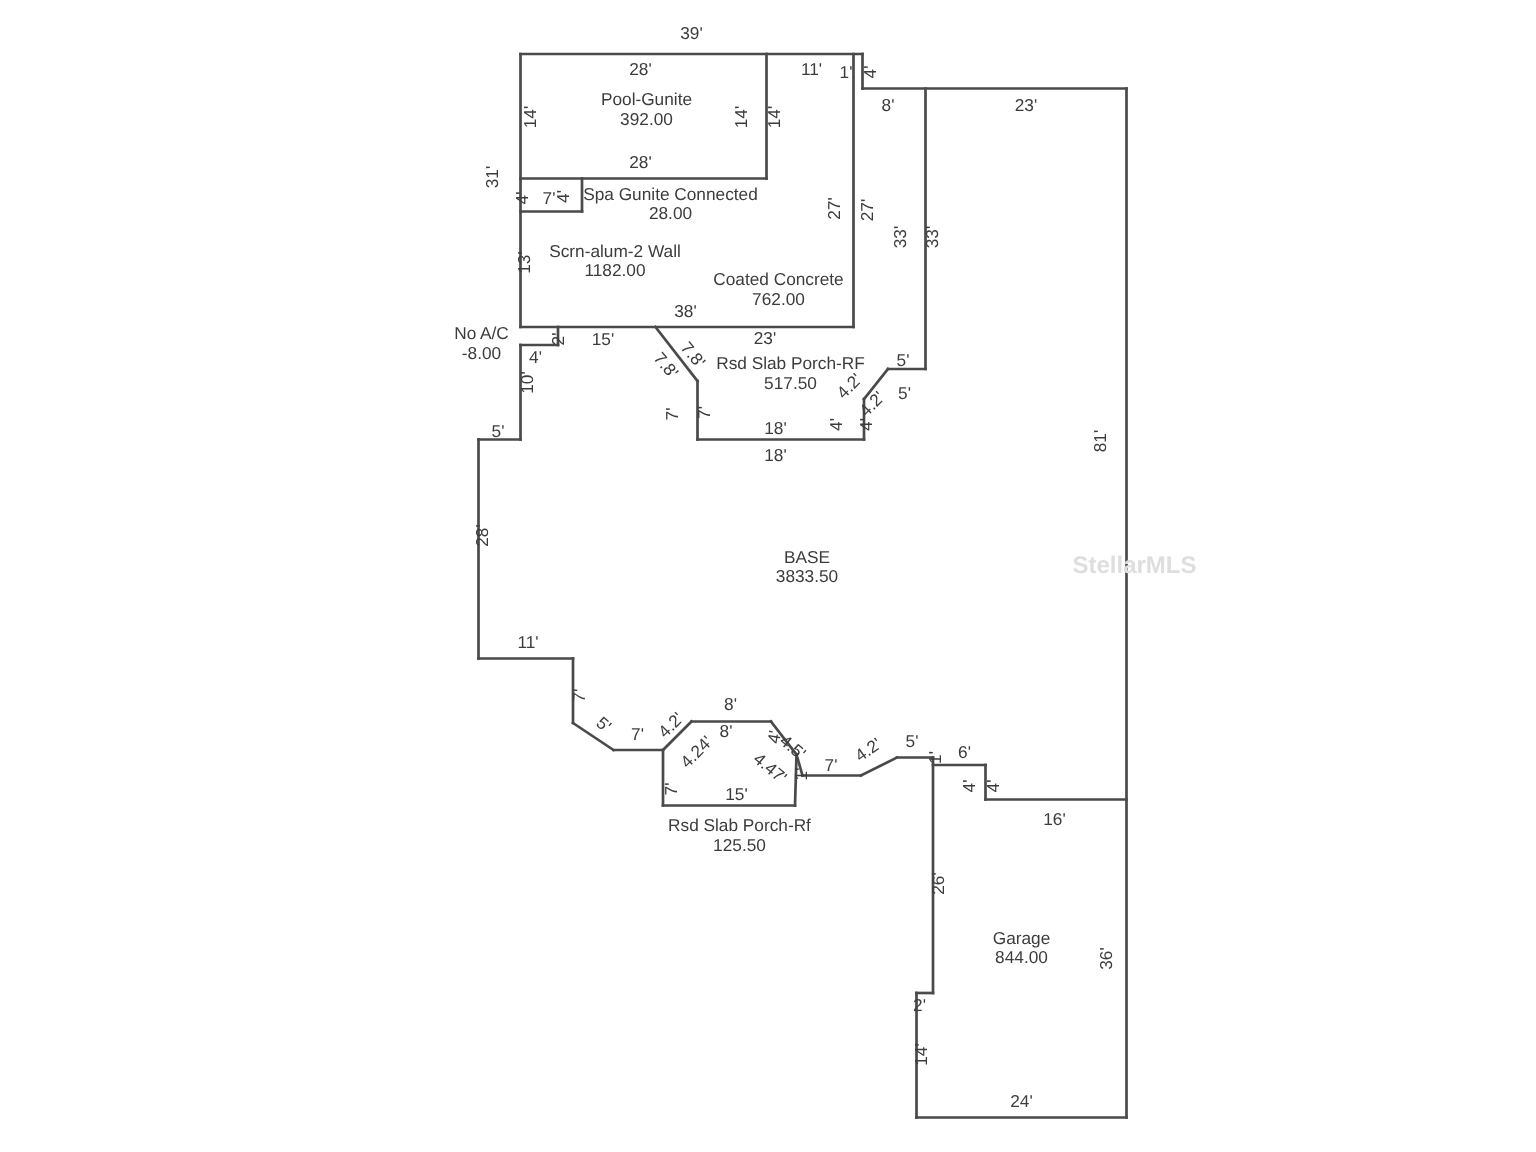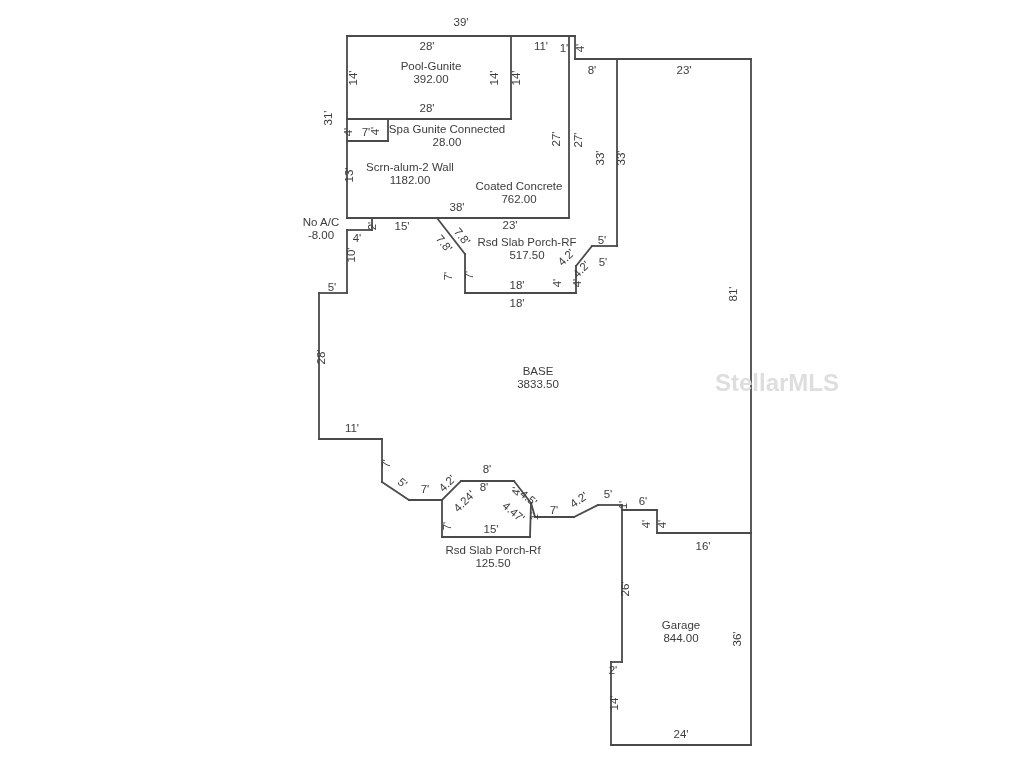--- a/index.html
+++ b/index.html
@@ -1,19 +1,19 @@
 <!DOCTYPE html>
 <html><head>
 <meta charset="utf-8">
 <style>
   html,body{margin:0;padding:0;background:#ffffff;}
   .page{position:relative;width:1024px;height:768px;background:#ffffff;overflow:hidden;
         font-family:"Liberation Sans",sans-serif;margin-left:14px;}
   svg text{font-family:"Liberation Sans",sans-serif;}
-  .watermark{position:absolute;left:701px;top:369px;font-size:24px;font-weight:bold;
+  .watermark{position:absolute;left:701px;top:369px;font-size:16px;font-weight:bold;
              color:#dedede;letter-spacing:0px;user-select:none;pointer-events:none;
              font-family:"Liberation Sans",sans-serif;}
 </style>
 </head>
 <body>
 
 <div class="page">
   <svg id="sketch" width="1024" height="768" viewBox="0 0 1024 768">
       <line x1="333" y1="36" x2="561" y2="36" stroke="#4a4a4a" stroke-width="1.8" stroke-linecap="square"></line>
       <line x1="333" y1="36" x2="333" y2="218" stroke="#4a4a4a" stroke-width="1.8" stroke-linecap="square"></line>

